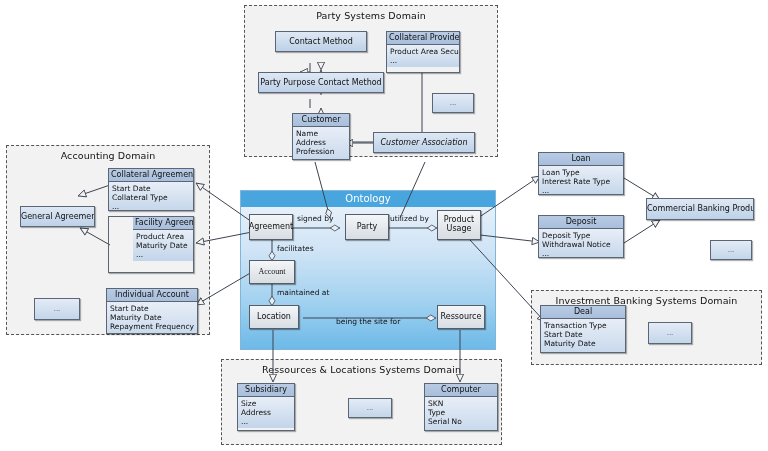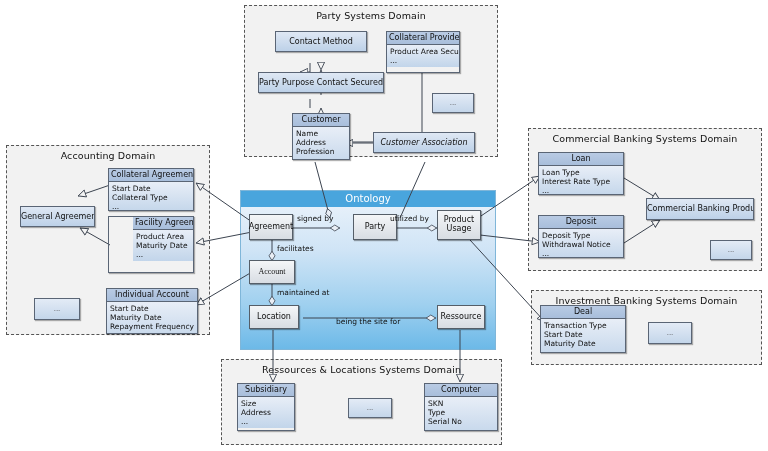--- a/index.html
+++ b/index.html
@@ -55,23 +55,20 @@
 <div id="stage">
 
   <div class="domain" id="f-party" style="left:244px;top:5px;width:254px;height:152px;">
     <div class="domain-title">Party Systems Domain</div>
   </div>
 
   <div class="domain" id="f-accounting" style="left:6px;top:145px;width:204px;height:190px;">
     <div class="domain-title">Accounting Domain</div>
   </div>
 
-  <div class="domain" id="f-commercial" style="left:528px;top:128px;width:234px;height:143px;">
-    <div class="domain-title">Commercial Banking Systems Domain</div>
-  </div>
 
   <div class="domain" id="f-investment" style="left:531px;top:290px;width:231px;height:75px;">
     <div class="domain-title">Investment Banking Systems Domain</div>
   </div>
 
   <div class="domain" id="f-reslog" style="left:221px;top:359px;width:281px;height:86px;">
     <div class="domain-title">Ressources &amp; Locations Systems Domain</div>
   </div>
 
   <div id="ontology" style="left:240px;top:190px;width:256px;height:160px;">
@@ -142,21 +139,21 @@
       <path d="M272,283 L272,306" marker-end="url(#dia)"></path>
       <path d="M303,318 L436,318" marker-end="url(#dia)"></path>
     </g>
   </svg>
 
   <div class="cls simple" style="left:275px;top:31px;width:92px;height:21px;">
     <div class="hd" style="line-height:19px;padding:0;">Contact Method</div>
   </div>
 
   <div class="cls simple" style="left:258px;top:72px;width:126px;height:21px;">
-    <div class="hd" style="line-height:19px;padding:0;">Party Purpose Contact Secured</div>
+    <div class="hd" style="line-height:19px;padding:0;">Party Purpose Contact Method</div>
   </div>
 
   <div class="cls" style="left:386px;top:31px;width:74px;height:42px;">
     <div class="hd">Collateral Provider</div>
     <div class="bd">
       <div>Product Area Secured</div>
       <div>...</div>
     </div>
   </div>
 
@@ -274,21 +271,21 @@
   </div>
 
   <div class="dots" style="left:348px;top:398px;width:44px;height:20px;">
     <span>...</span>
   </div>
 
   <div class="onode" style="left:249px;top:214px;width:44px;height:26px;">
     <span>Agreement</span>
   </div>
 
-  <div class="onode" style="left:345px;top:214px;width:44px;height:26px;margin-left:8px;">
+  <div class="onode" style="left:345px;top:214px;width:44px;height:26px;">
     <span>Party</span>
   </div>
 
   <div class="onode" style="left:437px;top:210px;width:44px;height:30px;line-height:1.1;">
     <span id="pu">
         <div>Product</div>
         <div>Usage</div>
       </span>
   </div>
 

